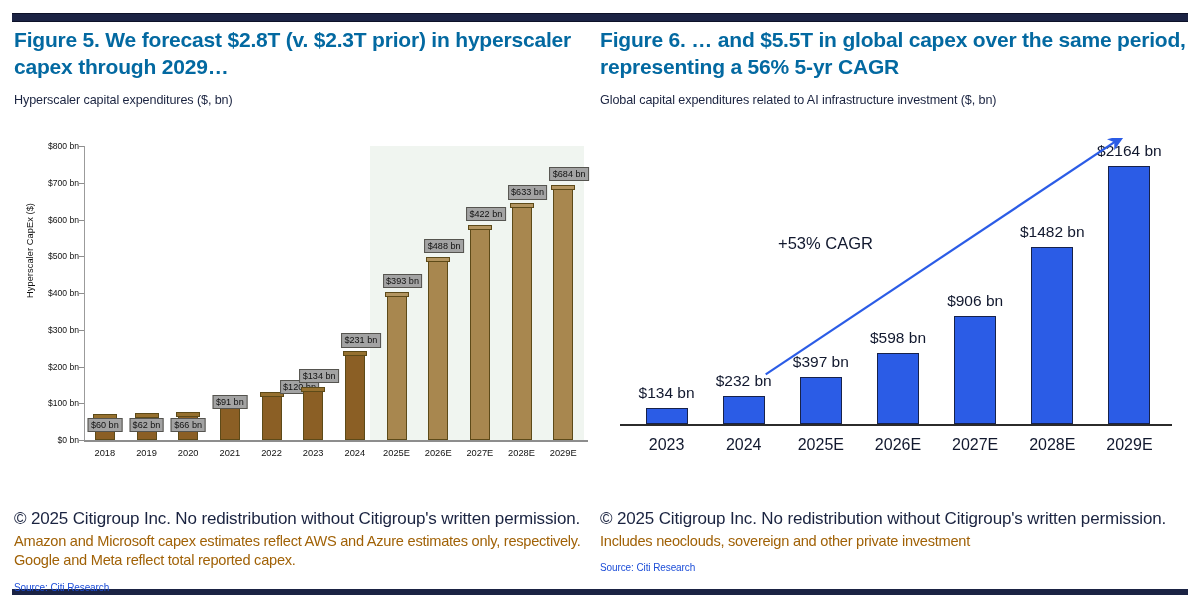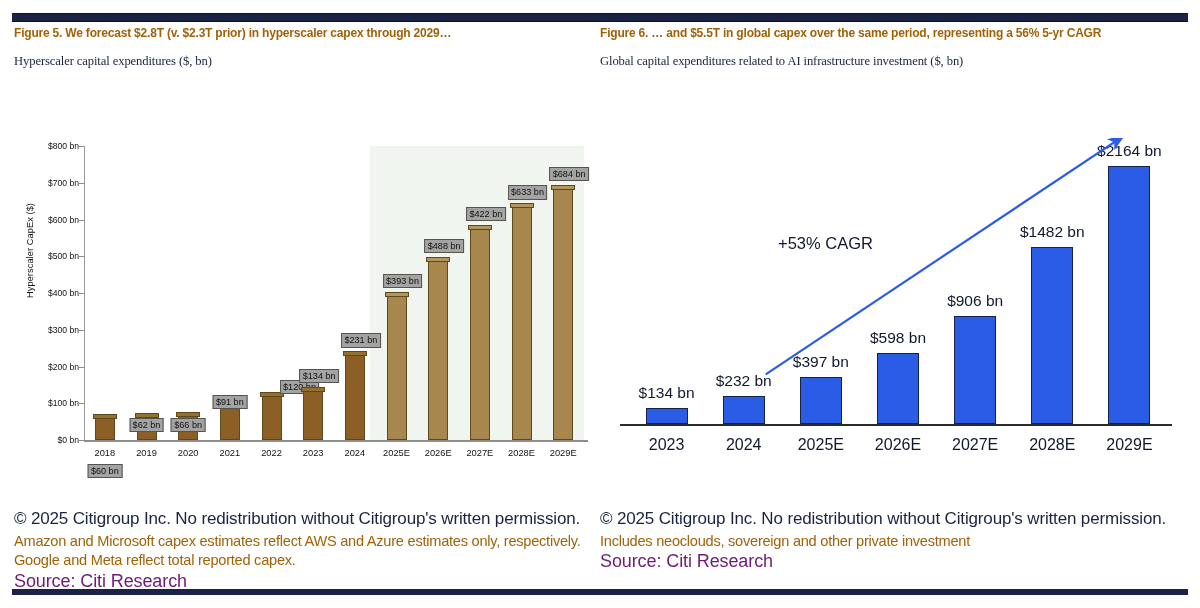--- a/index.html
+++ b/index.html
@@ -18,25 +18,25 @@
   .rule-bottom {
     position: absolute; left: 12px; top: 589px; width: 1176px; height: 6px;
     background: #1b2344;
   }
 
   .panel { position: absolute; top: 26px; height: 560px; }
   .panel-left  { left: 14px;  width: 580px; }
   .panel-right { left: 600px; width: 590px; }
 
   .fig-title {
-    font-size: 12px; font-weight: bold; color: #a16207;
+    font-size: 21px; font-weight: bold; color: #0369a1;
     line-height: 1.30; letter-spacing: -0.2px;
   }
   .fig-subtitle {
-    font-size: 12.6px; color: #1a2340; margin-top: 12px; letter-spacing: -0.1px; font-family: Liberation Serif, serif;
+    font-size: 12.6px; color: #1a2340; margin-top: 12px; letter-spacing: -0.1px;
   }
 
   
   .chart-area { position: absolute; left: 0; right: 0; }
   .chart-left  { top: 112px; height: 350px; }
   .chart-right { top: 108px; height: 360px; }
 
   
   .lc-plot {
     position: absolute; left: 70px; top: 8px; width: 500px; height: 294px;
@@ -119,21 +119,21 @@
   .footer-left  { top: 483px; }
   .footer-right { top: 483px; }
   .copyline {
     font-size: 17px; color: #1a2340; letter-spacing: -0.15px;
   }
   .notes {
     font-size: 14.6px; color: #a16207; line-height: 1.33;
     margin-top: 3px; letter-spacing: -0.25px;
   }
   .source {
-    font-size: 18px; color: #701a75; letter-spacing: -0.1px;
+    font-size: 10px; color: #1d4ed8; margin-top: 11px; letter-spacing: -0.1px;
   }
 </style>
 </head>
 <body>
 
 <div id="root">
 
   <div class="rule-top"></div>
   <div class="rule-bottom"></div>
 
@@ -161,21 +161,21 @@
           <div class="lc-tickmark" style="top: 110.25px;"></div>
           <div class="lc-ytick" style="top: 73.5px;">$600 bn</div>
           <div class="lc-tickmark" style="top: 73.5px;"></div>
           <div class="lc-ytick" style="top: 36.75px;">$700 bn</div>
           <div class="lc-tickmark" style="top: 36.75px;"></div>
           <div class="lc-ytick" style="top: 0px;">$800 bn</div>
           <div class="lc-tickmark" style="top: 0px;"></div>
           <div class="lc-bar hist" style="left: 10.8333px; width: 20px; height: 22.05px;">
             <div class="lc-bar-cap"></div>
           </div>
-          <div class="lc-label" style="left: 20.8333px; top: 272px; margin-top: 46px;">$60 bn</div>
+          <div class="lc-label" style="left: 20.8333px; top: 272px;">$60 bn</div>
           <div class="lc-xlabel" style="left: 20.8333px; top: 302px;">2018</div>
           <div class="lc-bar hist" style="left: 52.5px; width: 20px; height: 22.785px;">
             <div class="lc-bar-cap"></div>
           </div>
           <div class="lc-label" style="left: 62.5px; top: 272px;">$62 bn</div>
           <div class="lc-xlabel" style="left: 62.5px; top: 302px;">2019</div>
           <div class="lc-bar hist" style="left: 94.1667px; width: 20px; height: 24.255px;">
             <div class="lc-bar-cap"></div>
           </div>
           <div class="lc-label" style="left: 104.167px; top: 272px;">$66 bn</div>

